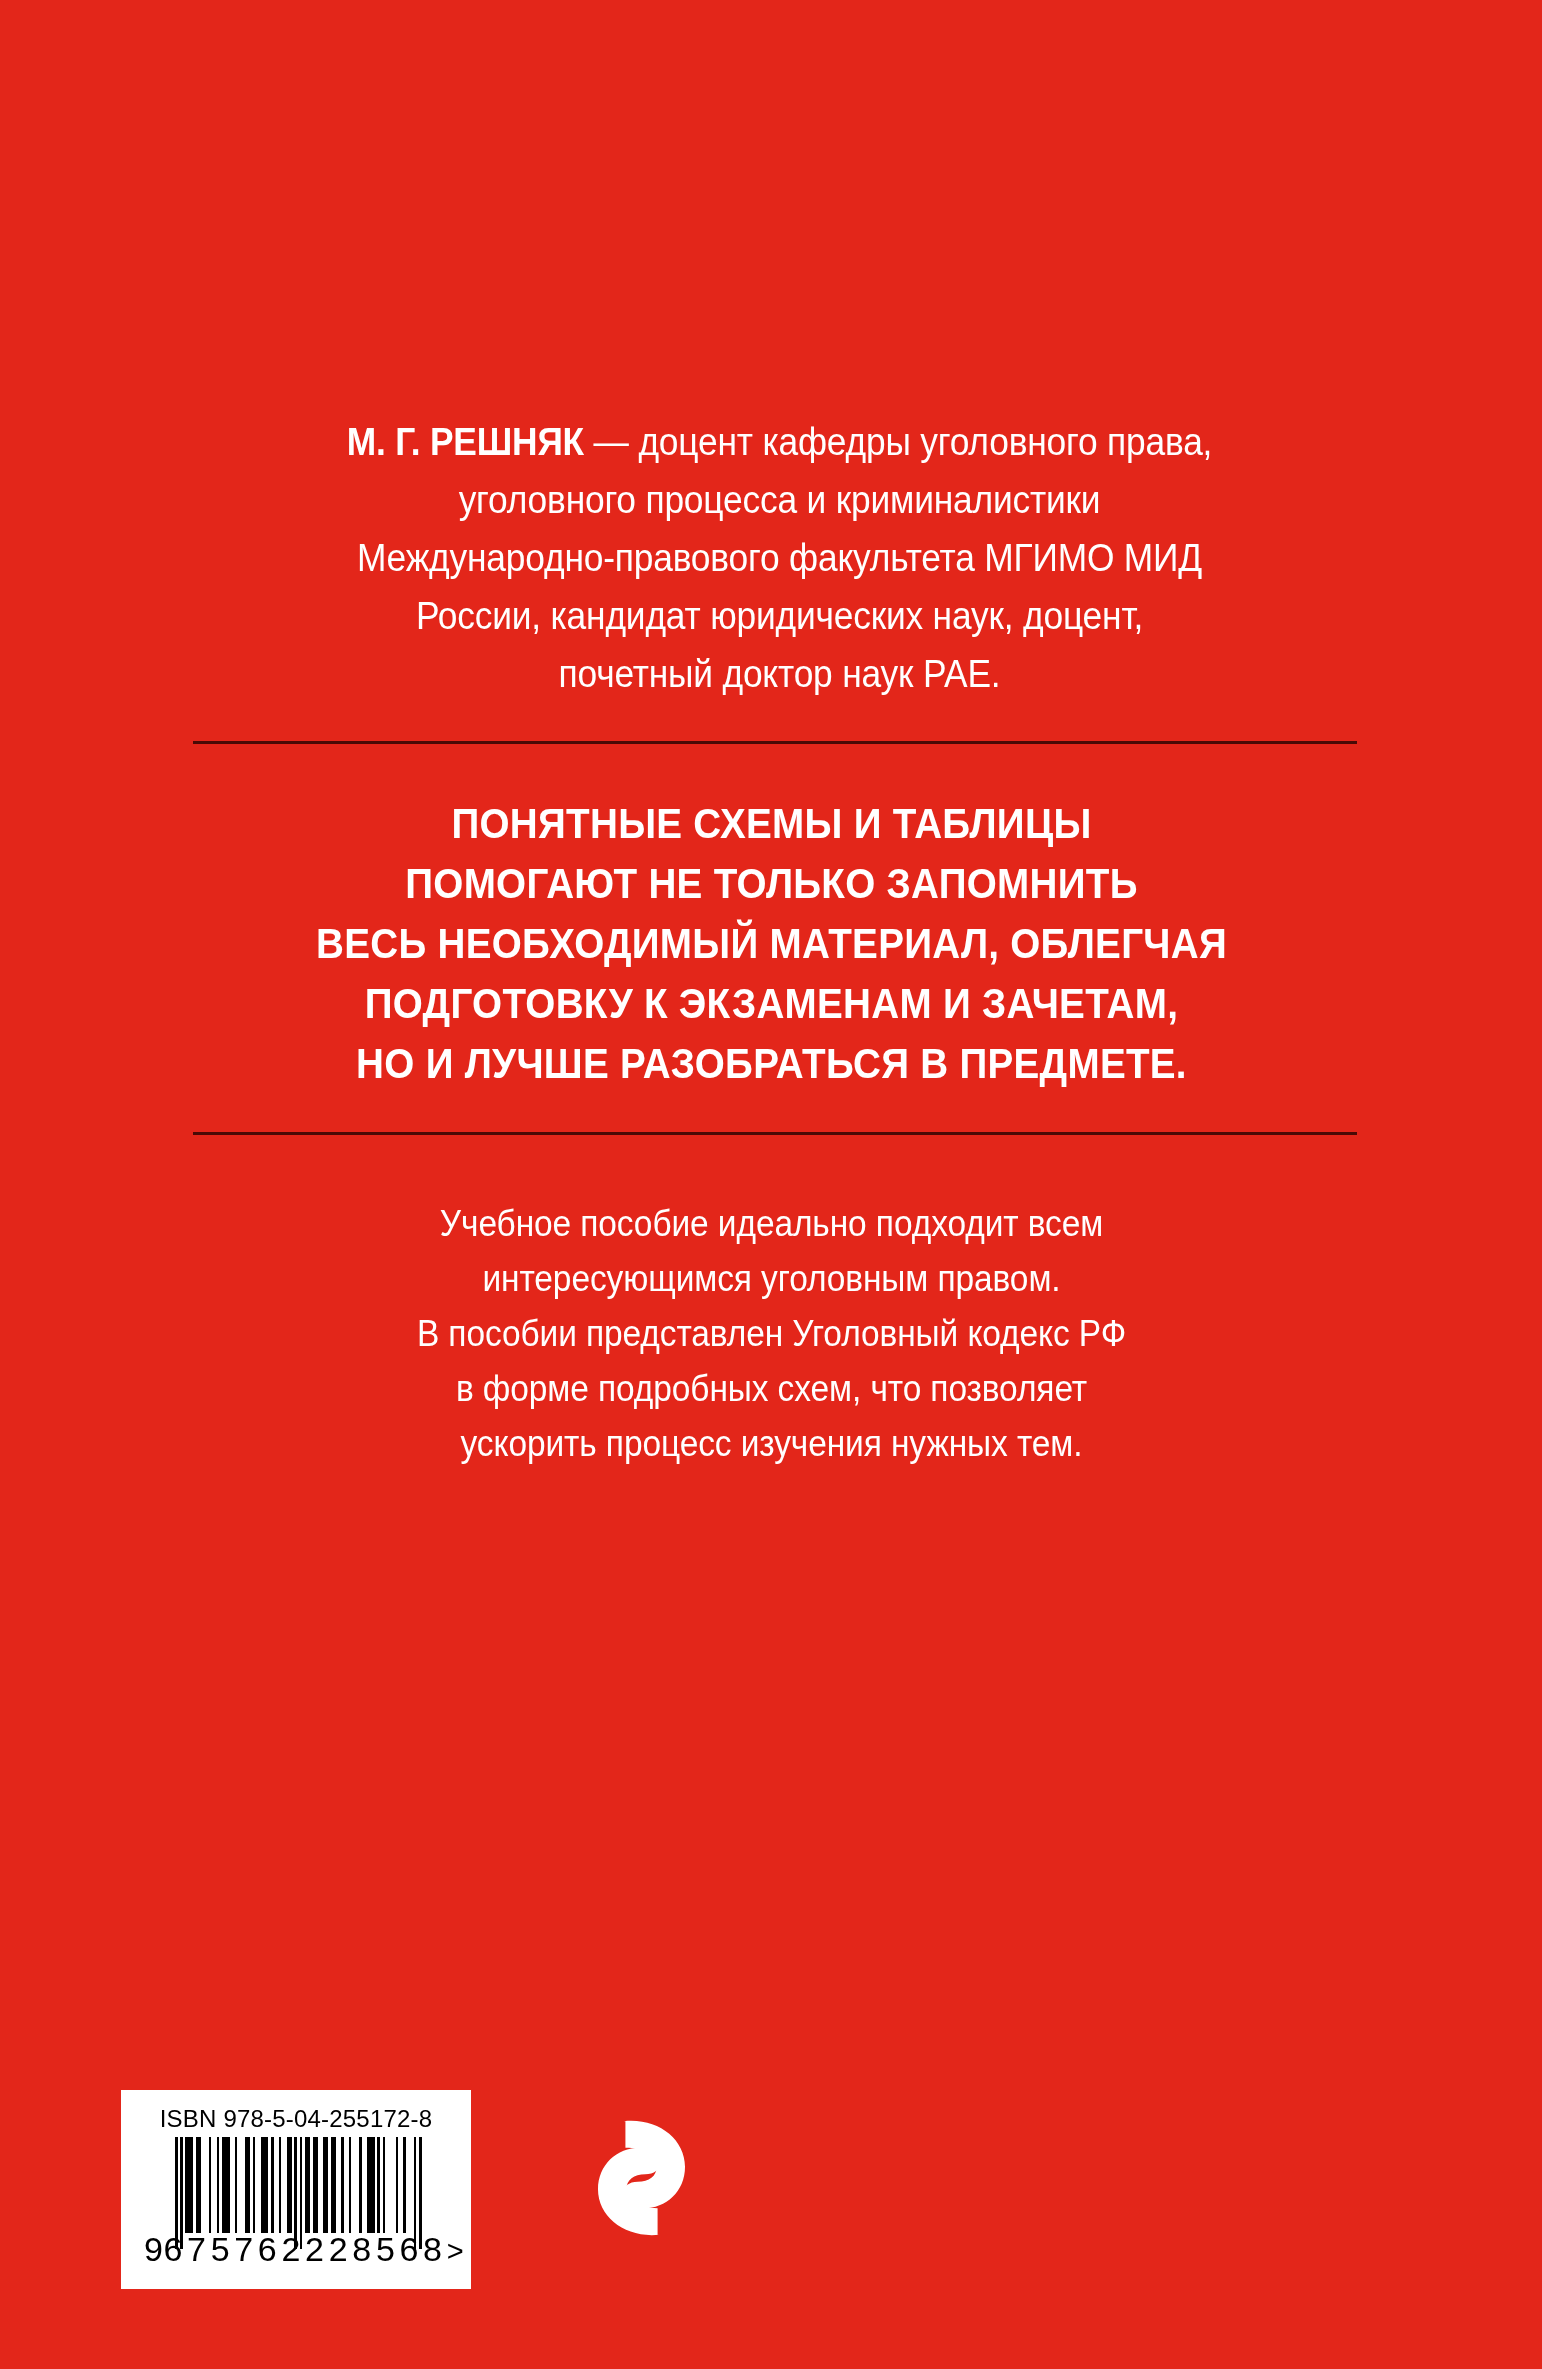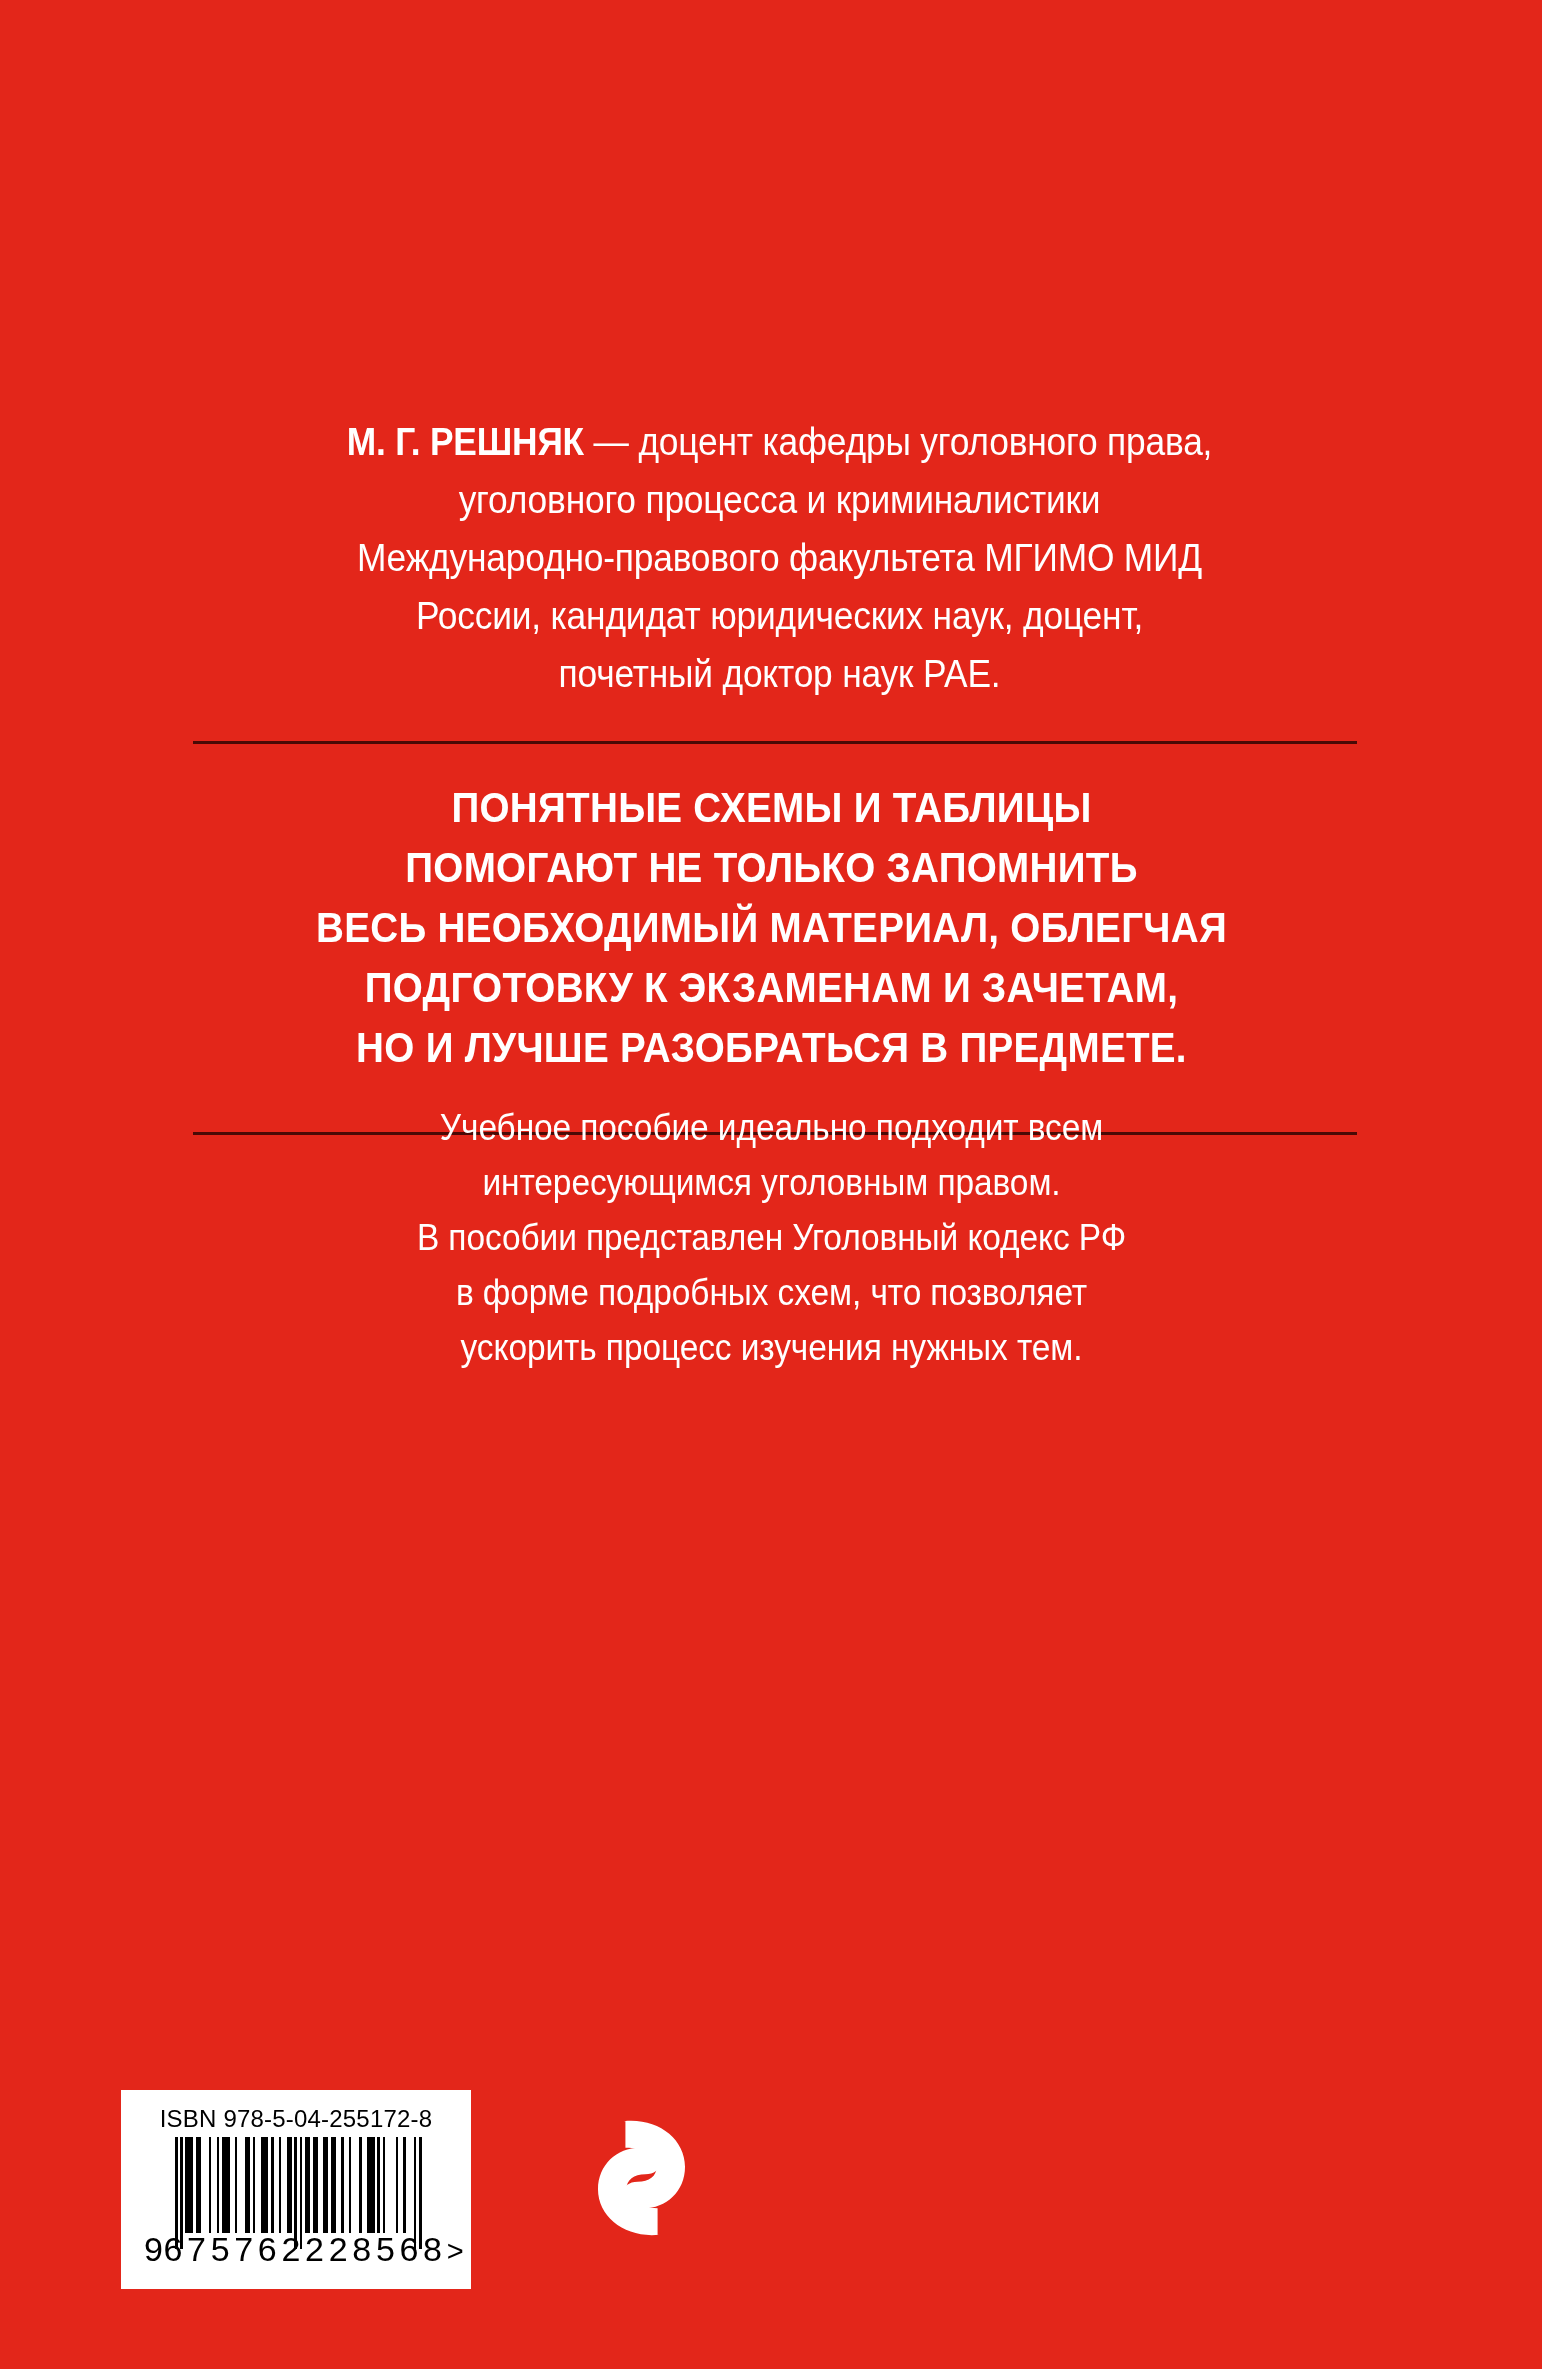--- a/index.html
+++ b/index.html
@@ -42,34 +42,34 @@
     letter-spacing: -0.2px;
     font-weight: 400;
     transform: scaleX(0.93);
   }
   #bio-block .author-name {
     font-weight: 700;
   }
 
   
   #pitch-block {
-    top: 778px;
+    top: 794px;
   }
   #pitch-block .para-line {
     font-size: 42px;
     line-height: 60px;
     font-weight: 700;
     letter-spacing: 0.3px;
     text-transform: uppercase;
     transform: scaleX(0.92);
   }
 
   
   #desc-block {
-    top: 1100px;
+    top: 1196px;
   }
   #desc-block .para-line {
     font-size: 36px;
     line-height: 55px;
     font-weight: 400;
     letter-spacing: -0.1px;
     transform: scaleX(0.93);
   }
 
   

